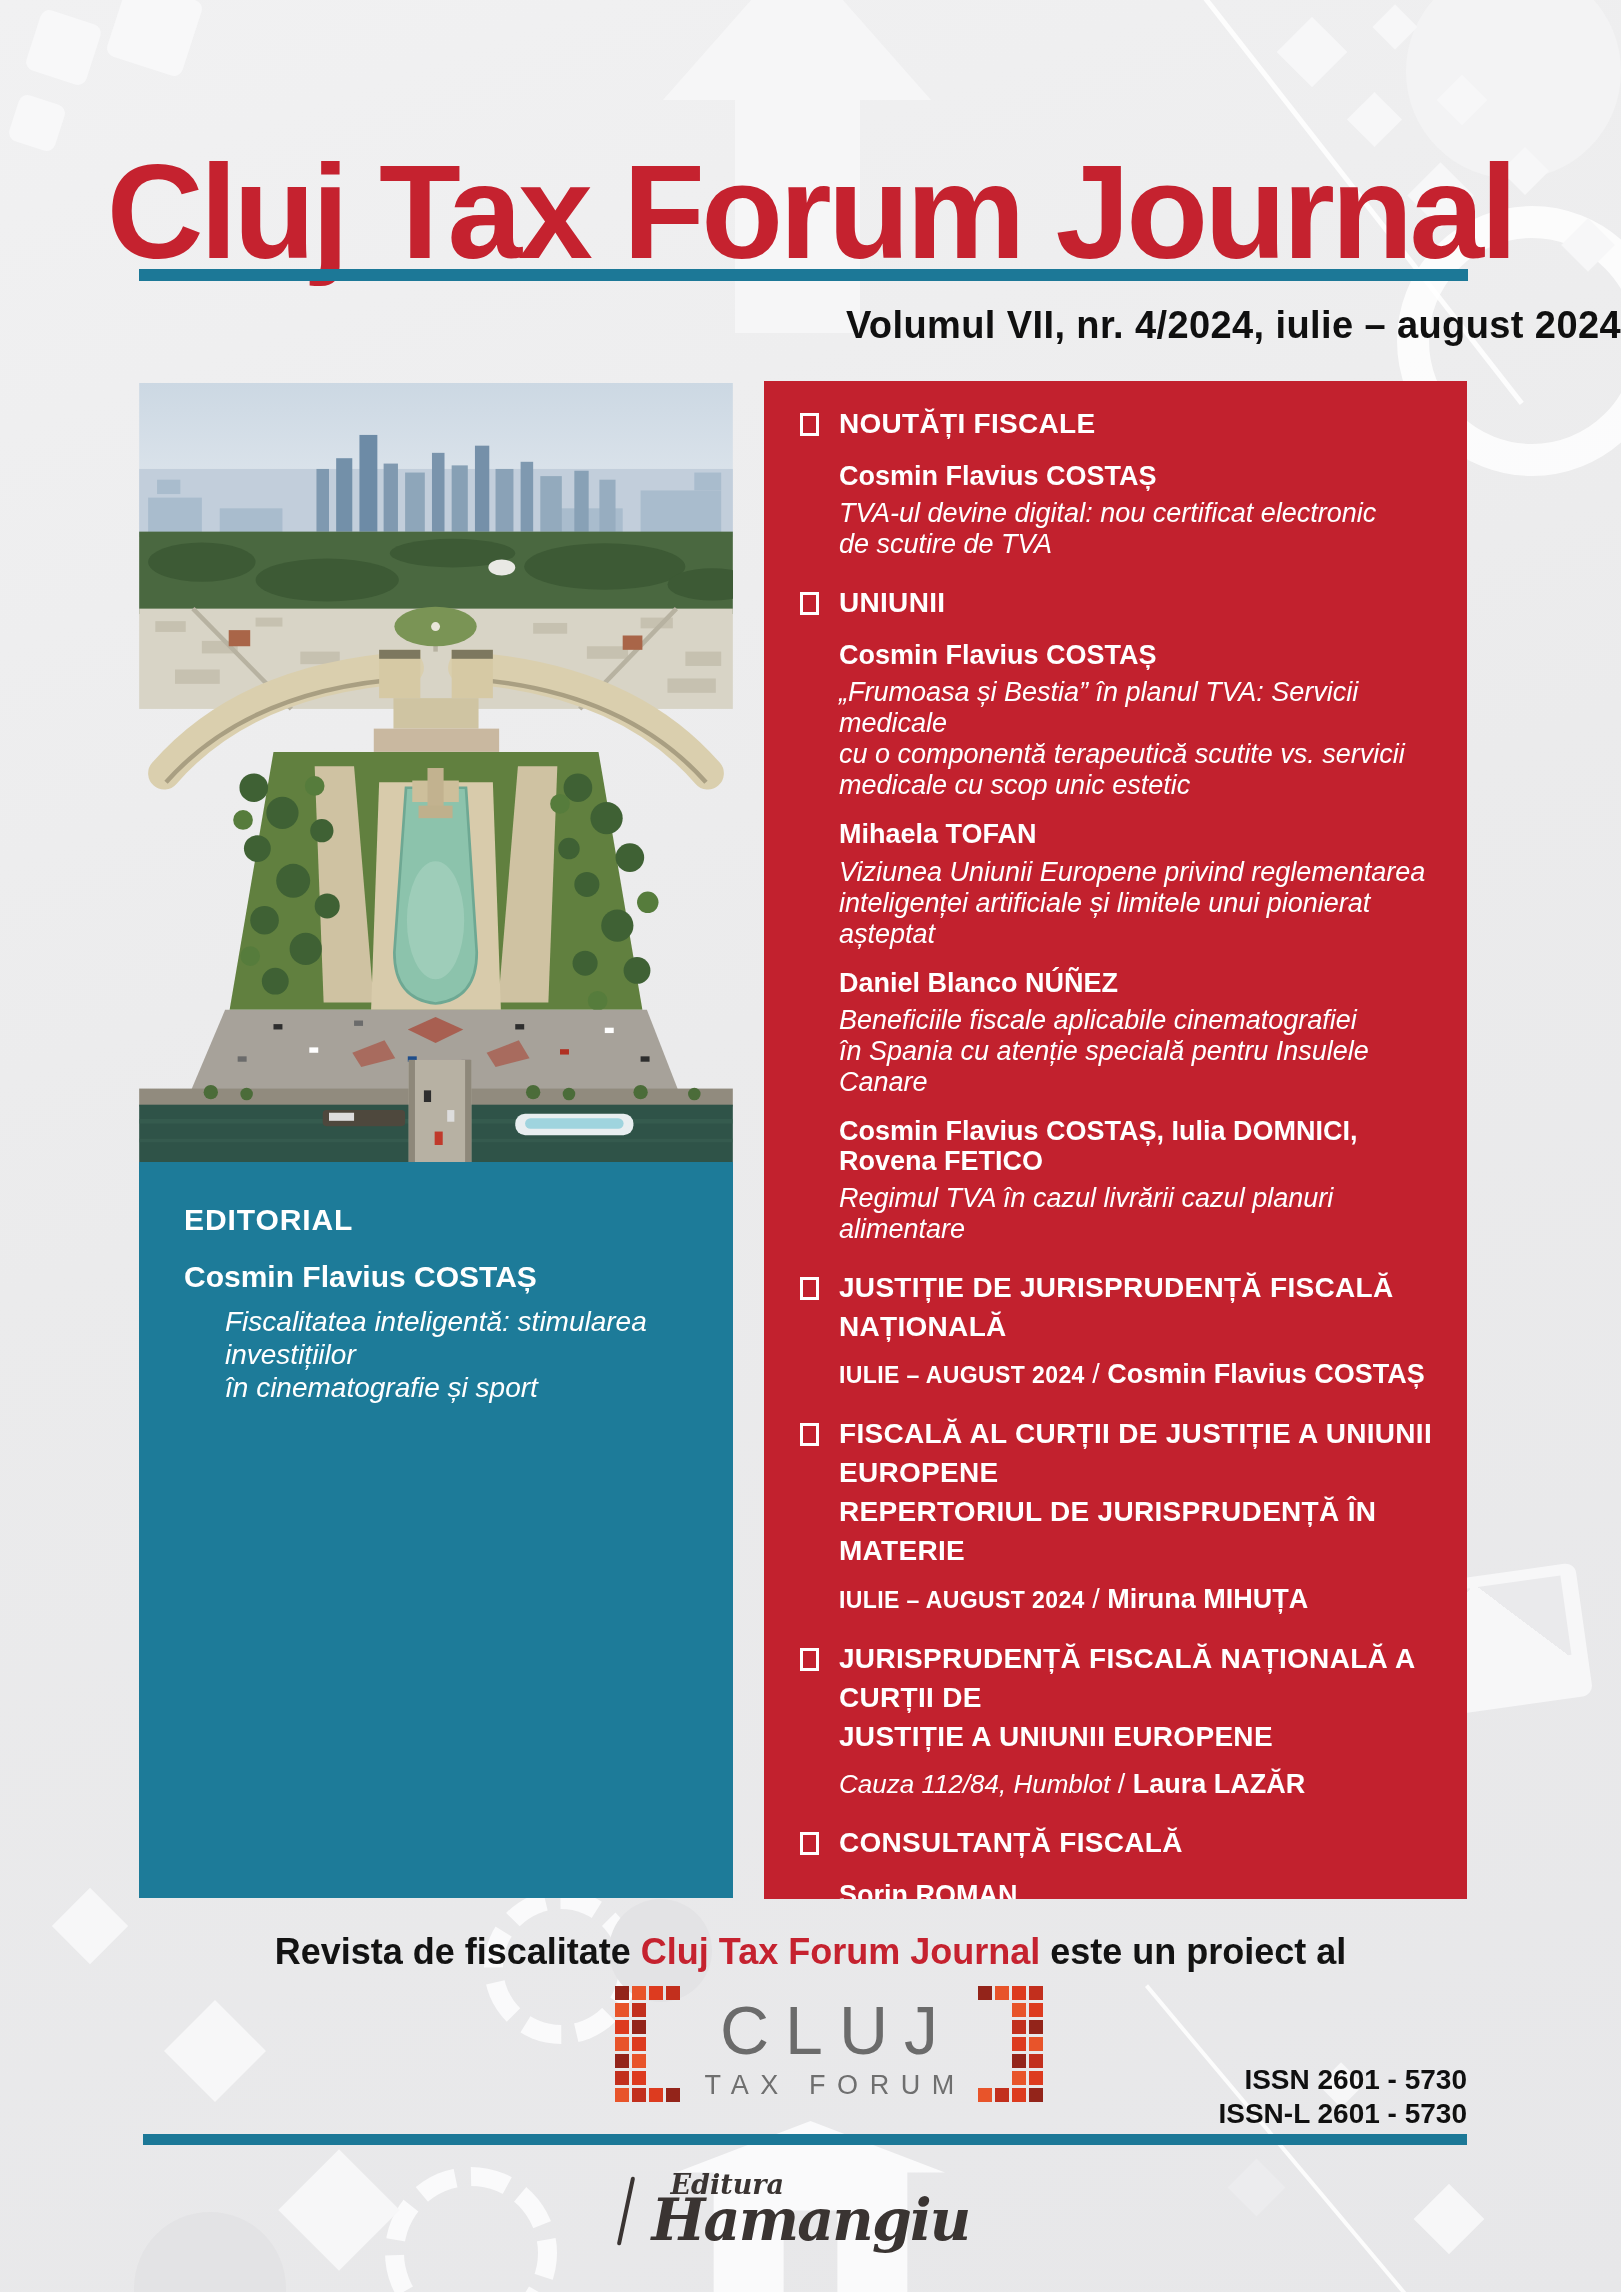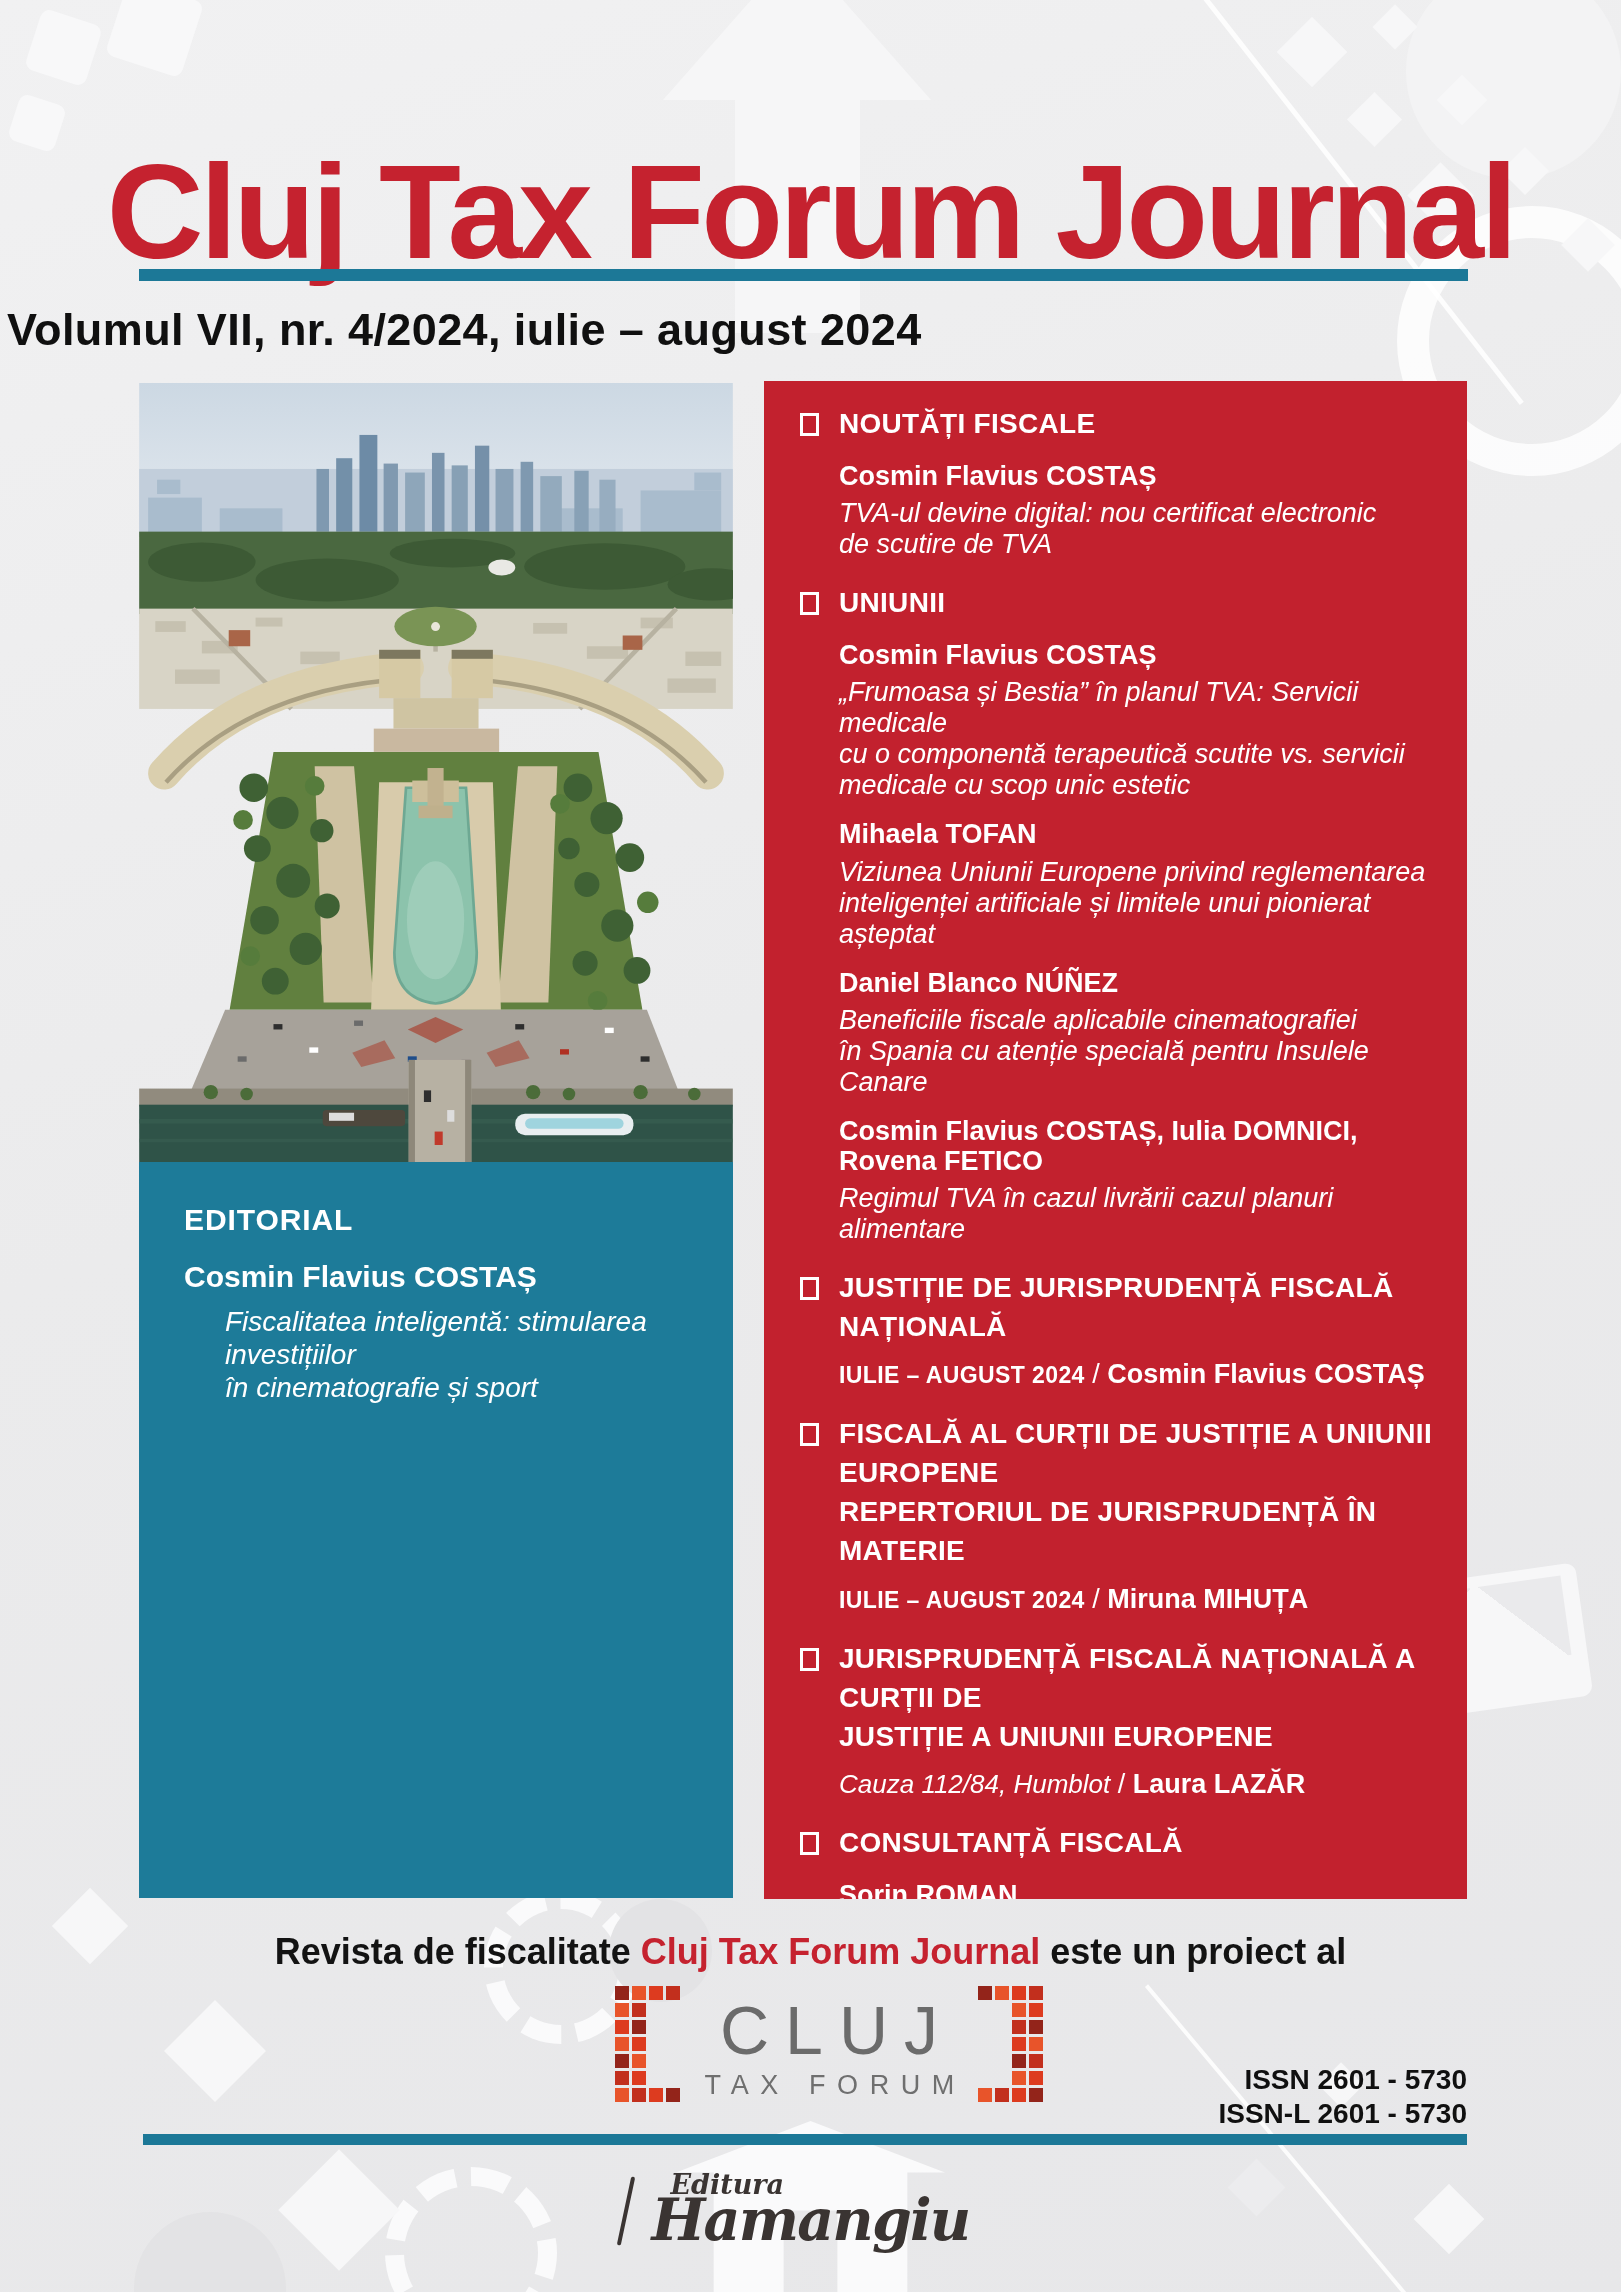--- a/index.html
+++ b/index.html
@@ -21,22 +21,22 @@
   .envelope{background:#f7f7f8;border-radius:10.7px;transform:rotate(-8deg);}
   .envelope:before{content:"";position:absolute;left:8%;top:8%;width:84%;height:60%;
      background:linear-gradient(135deg,#eaeaec 0 50%,transparent 50%) left/50% 100% no-repeat,
                 linear-gradient(225deg,#eaeaec 0 50%,transparent 50%) right/50% 100% no-repeat;}
   .houseBig{background:#fafafb;
      clip-path:polygon(50% 0,100% 30%,86% 30%,86% 100%,60% 100%,60% 52%,40% 52%,40% 100%,14% 100%,14% 30%,0 30%);}
   
   .journal-title{position:absolute;z-index:2;top:145px;left:0;right:0;text-align:center;
      font-size:134px;line-height:134px;font-weight:900;letter-spacing:-3.6px;color:#c5222f;}
   .title-rule{position:absolute;z-index:2;left:139px;top:269px;width:1329px;height:11.6px;background:#1c7897;}
-  .issue-line{position:absolute;z-index:2;top:304px;left:7px;right:0;text-align:left;
-     font-size:45px;font-weight:bold;color:#101010;letter-spacing:0.4px;}
+  .issue-line{position:absolute;z-index:2;top:304px;left:7px;right:0;text-align:right;
+     font-size:38px;font-weight:bold;color:#101010;letter-spacing:0.4px;}
   
   .cover-photo{position:absolute;z-index:1;left:139px;top:383px;width:594px;height:779px;overflow:hidden;}
   .editorial-box{position:absolute;z-index:1;left:139px;top:1162px;width:594px;height:736px;
      background:#1d7b99;color:#fff;box-sizing:border-box;padding:41px 36px 0 45px;}
   .editorial-label{font-size:30px;font-weight:bold;letter-spacing:0.9px;}
   .editorial-author{margin-top:23px;font-size:30px;font-weight:bold;}
   .editorial-title{margin:10.7px 0 0 41px;font-size:28px;line-height:33px;font-style:italic;}
   
   .toc-panel{position:absolute;z-index:1;left:764px;top:381px;width:703px;height:1518px;
      background:#c2212e;color:#fff;box-sizing:border-box;padding:23px 27px 0 36px;overflow:hidden;}

